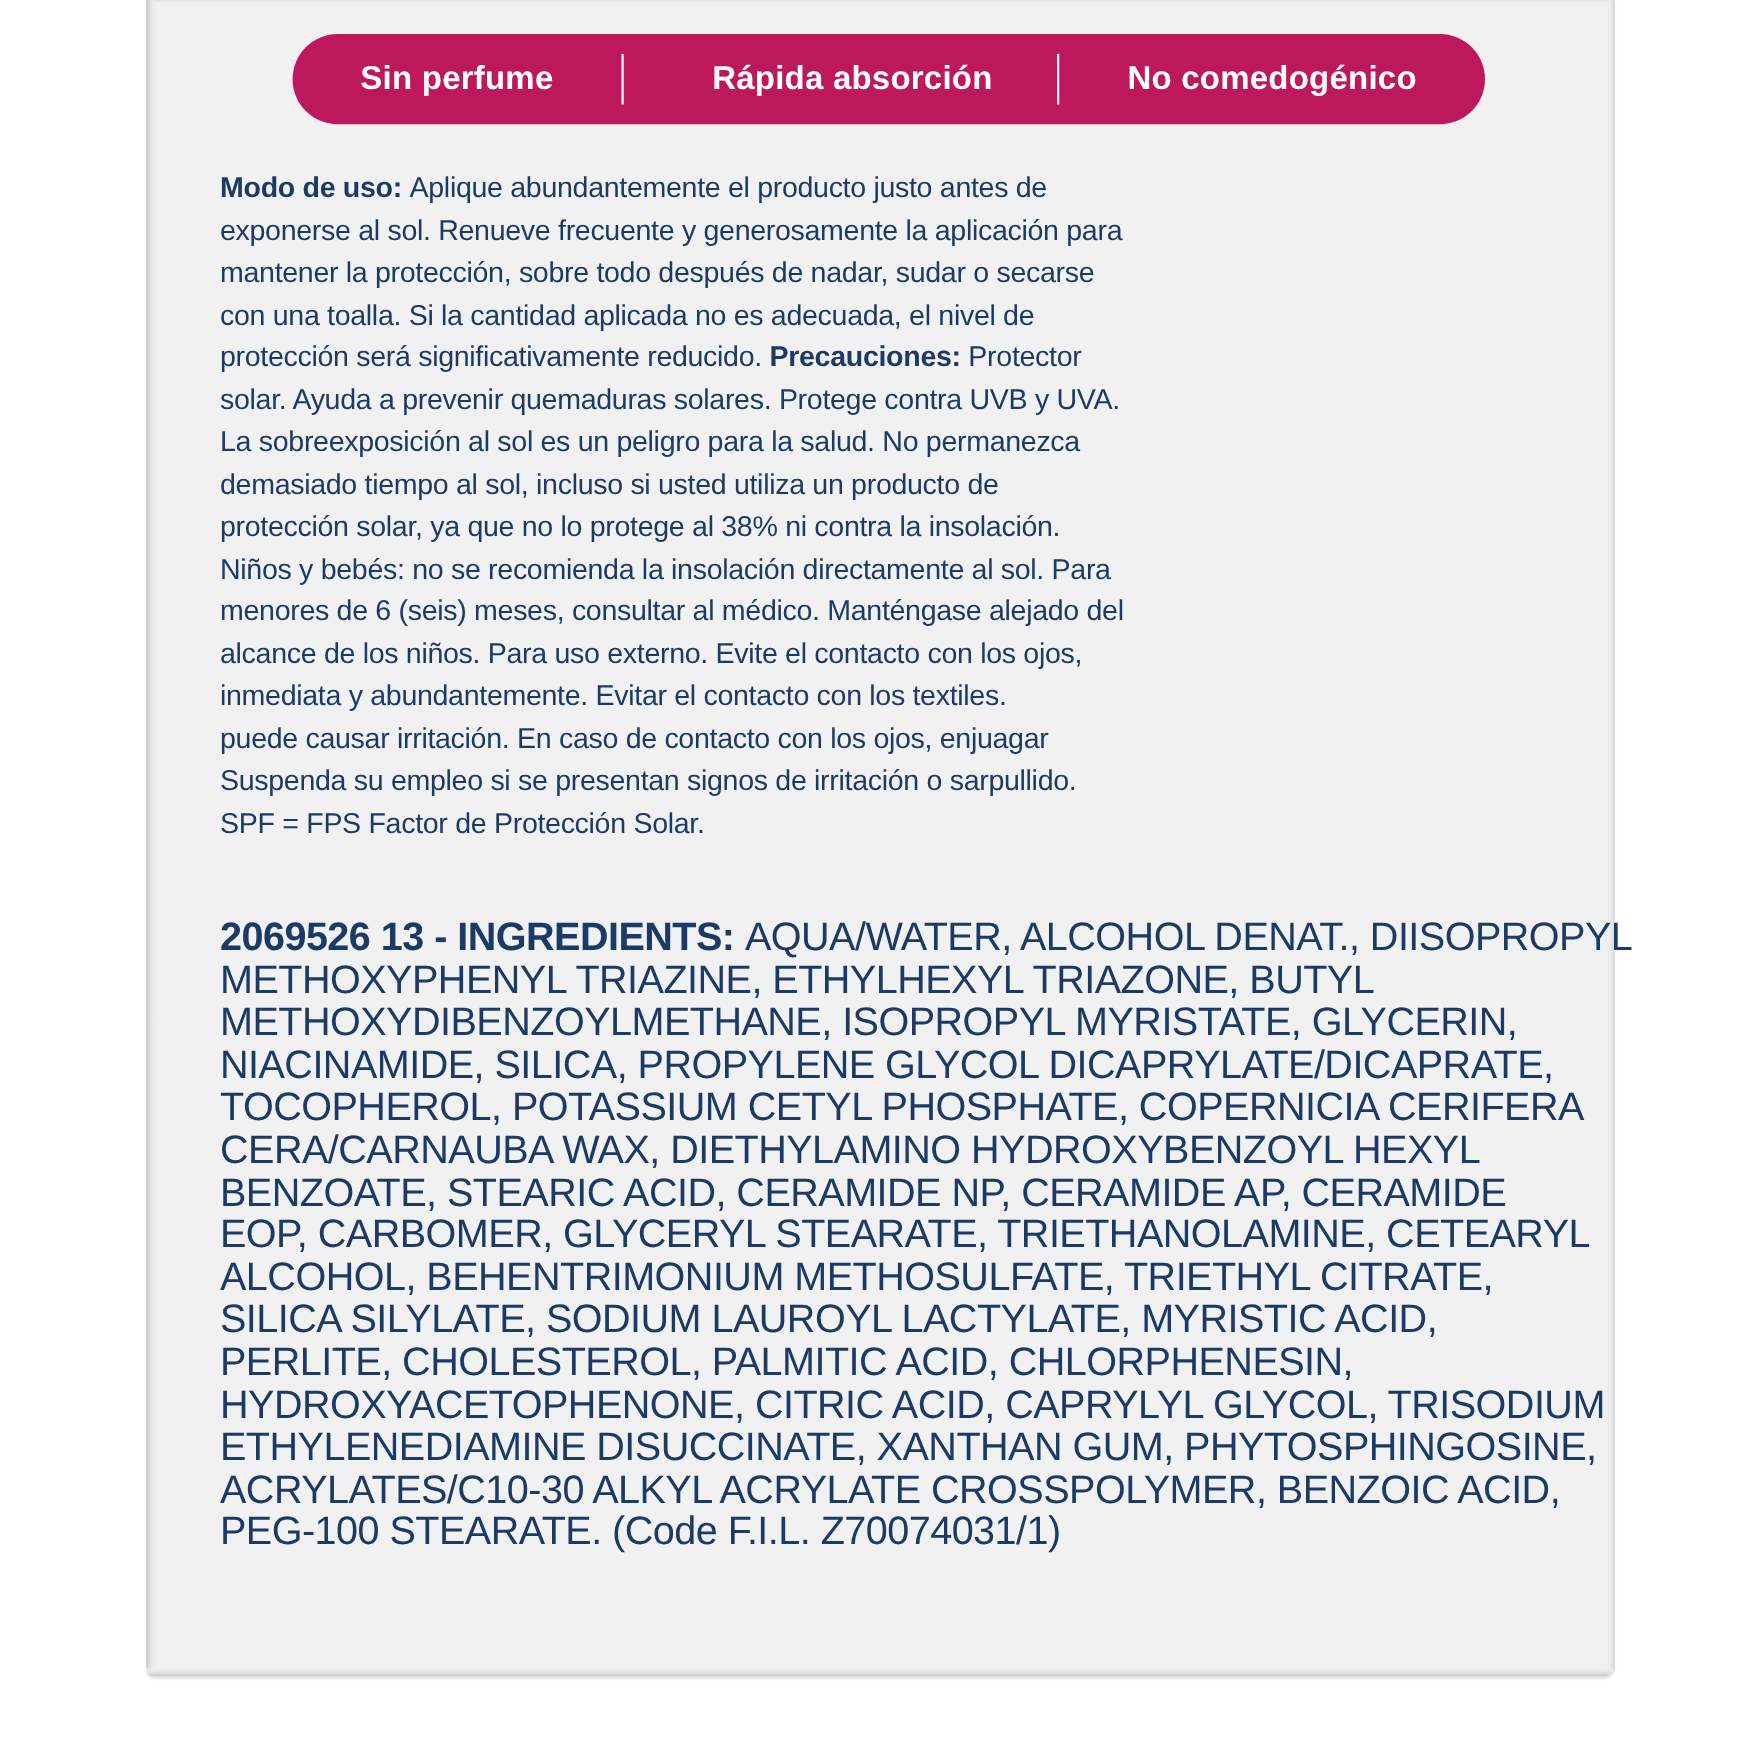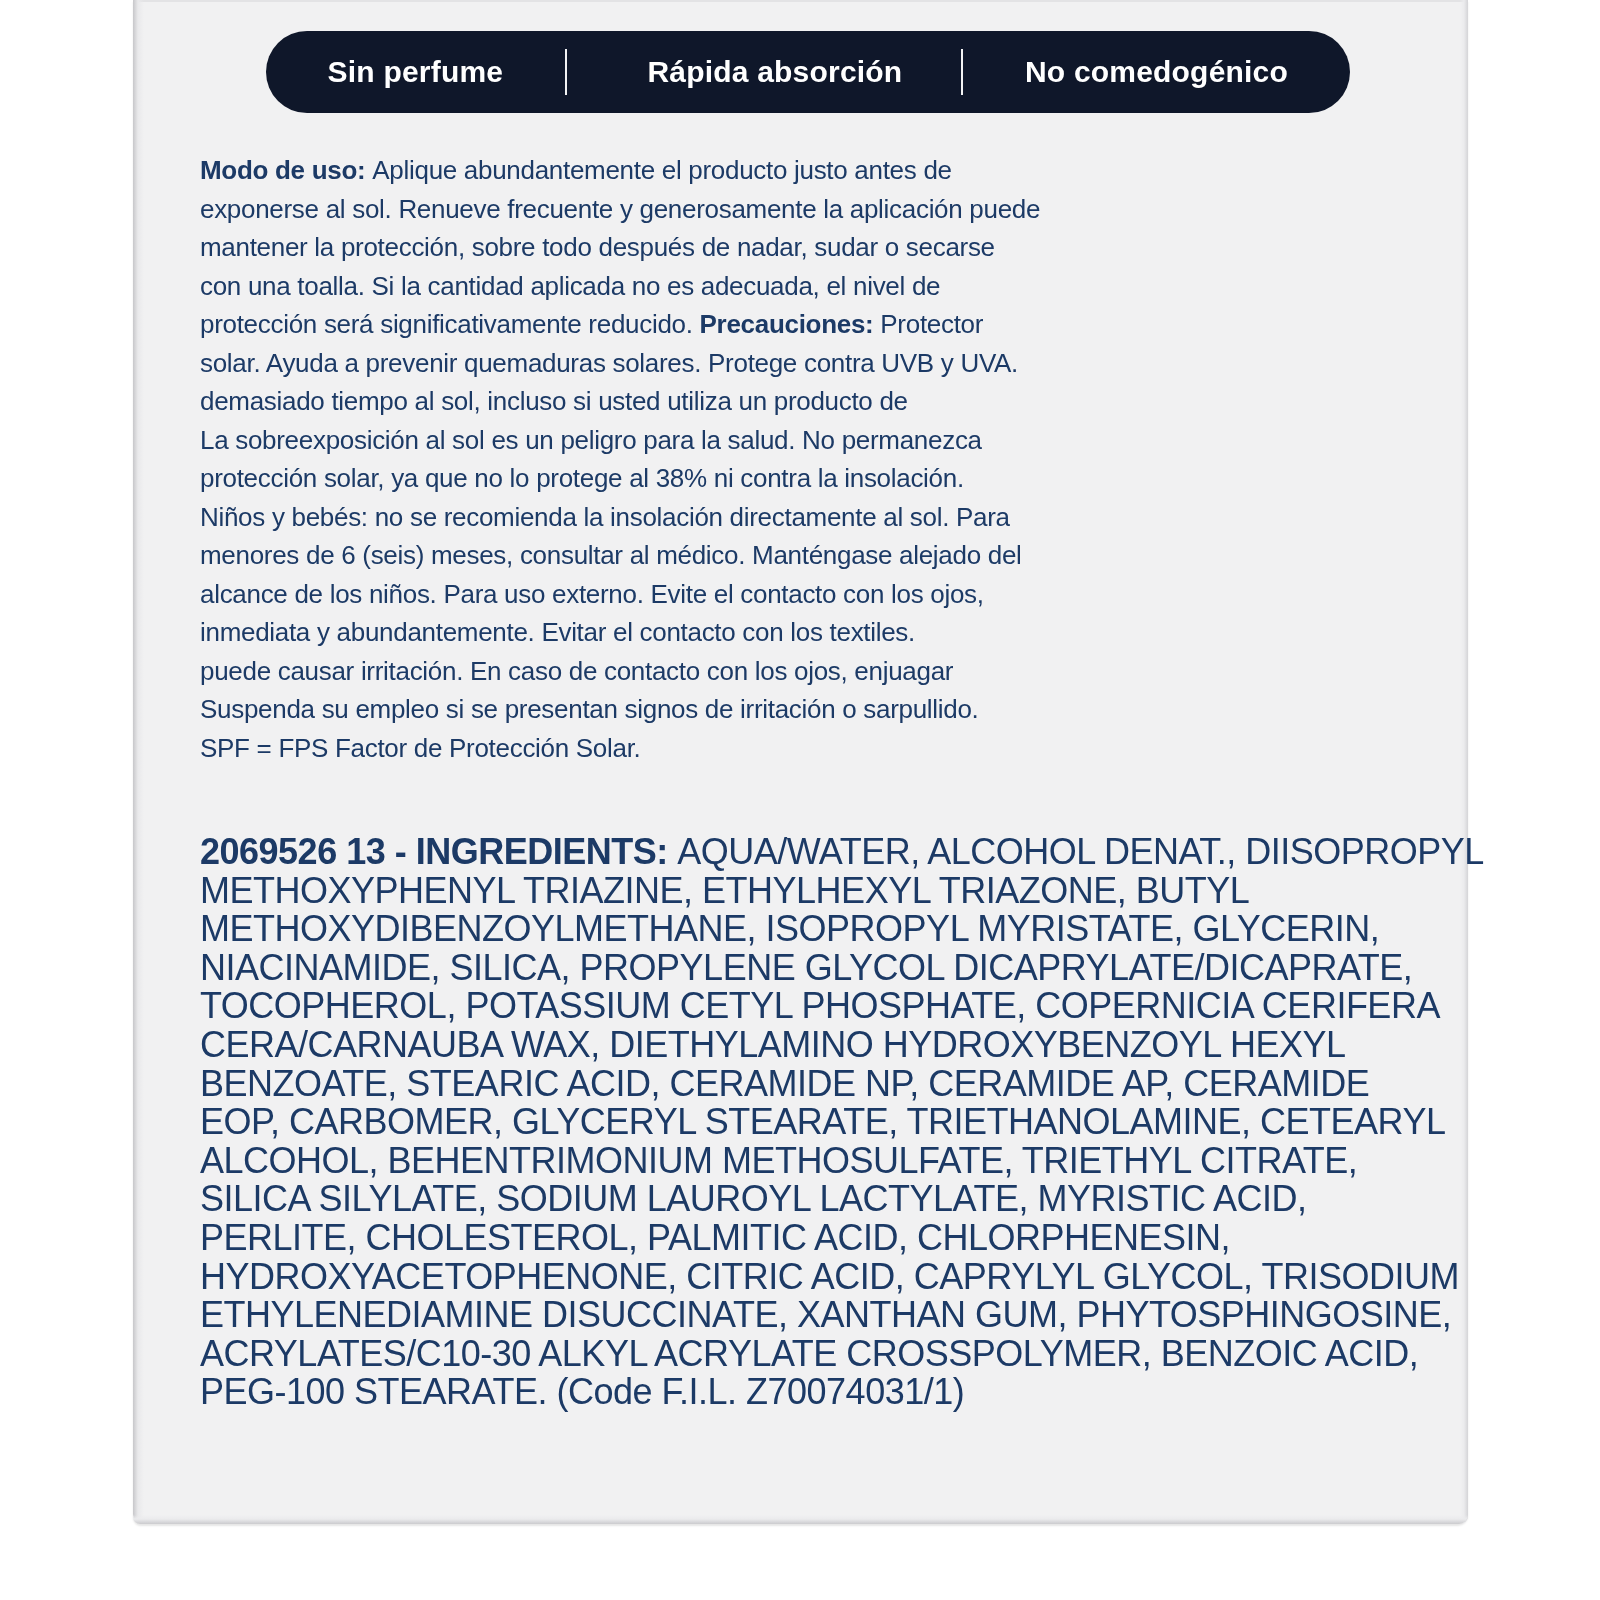--- a/index.html
+++ b/index.html
@@ -51,21 +51,21 @@
     left: 0; right: 0; top: 0; height: 2px;
     background: #e3e3e5;
   }
   
   .pill {
     position: absolute;
     left: 133px;
     top: 31px;
     width: 1084px;
     height: 82px;
-    background: #0f172a;
+    background: #be185d;
     border-radius: 42px;
     display: flex;
     align-items: center;
     color: #ffffff;
   }
   .claim {
     display: flex;
     align-items: center;
     justify-content: center;
     height: 100%;
@@ -122,27 +122,27 @@
     <div class="pill">
       <div class="claim claim-1">Sin perfume</div>
       <div class="pill-divider"></div>
       <div class="claim claim-2">Rápida absorción</div>
       <div class="pill-divider"></div>
       <div class="claim claim-3">No comedogénico</div>
     </div>
 
     <div class="para para-usage">
         <div class="tline"><span class="b">Modo de uso: </span><span>Aplique abundantemente el producto justo antes de</span></div>
-        <div class="tline"><span>exponerse al sol. Renueve frecuente y generosamente la aplicación puede</span></div>
+        <div class="tline"><span>exponerse al sol. Renueve frecuente y generosamente la aplicación para</span></div>
         <div class="tline"><span>mantener la protección, sobre todo después de nadar, sudar o secarse</span></div>
         <div class="tline"><span>con una toalla. Si la cantidad aplicada no es adecuada, el nivel de</span></div>
         <div class="tline"><span>protección será significativamente reducido. </span><span class="b">Precauciones:</span><span> Protector</span></div>
         <div class="tline"><span>solar. Ayuda a prevenir quemaduras solares. Protege contra UVB y UVA.</span></div>
+        <div class="tline"><span>La sobreexposición al sol es un peligro para la salud. No permanezca</span></div>
         <div class="tline"><span>demasiado tiempo al sol, incluso si usted utiliza un producto de</span></div>
-        <div class="tline"><span>La sobreexposición al sol es un peligro para la salud. No permanezca</span></div>
         <div class="tline"><span>protección solar, ya que no lo protege al 38% ni contra la insolación.</span></div>
         <div class="tline"><span>Niños y bebés: no se recomienda la insolación directamente al sol. Para</span></div>
         <div class="tline"><span>menores de 6 (seis) meses, consultar al médico. Manténgase alejado del</span></div>
         <div class="tline"><span>alcance de los niños. Para uso externo. Evite el contacto con los ojos,</span></div>
         <div class="tline"><span>inmediata y abundantemente. Evitar el contacto con los textiles.</span></div>
         <div class="tline"><span>puede causar irritación. En caso de contacto con los ojos, enjuagar</span></div>
         <div class="tline"><span>Suspenda su empleo si se presentan signos de irritación o sarpullido.</span></div>
         <div class="tline"><span>SPF = FPS Factor de Protección Solar.</span></div>
       </div>
 

